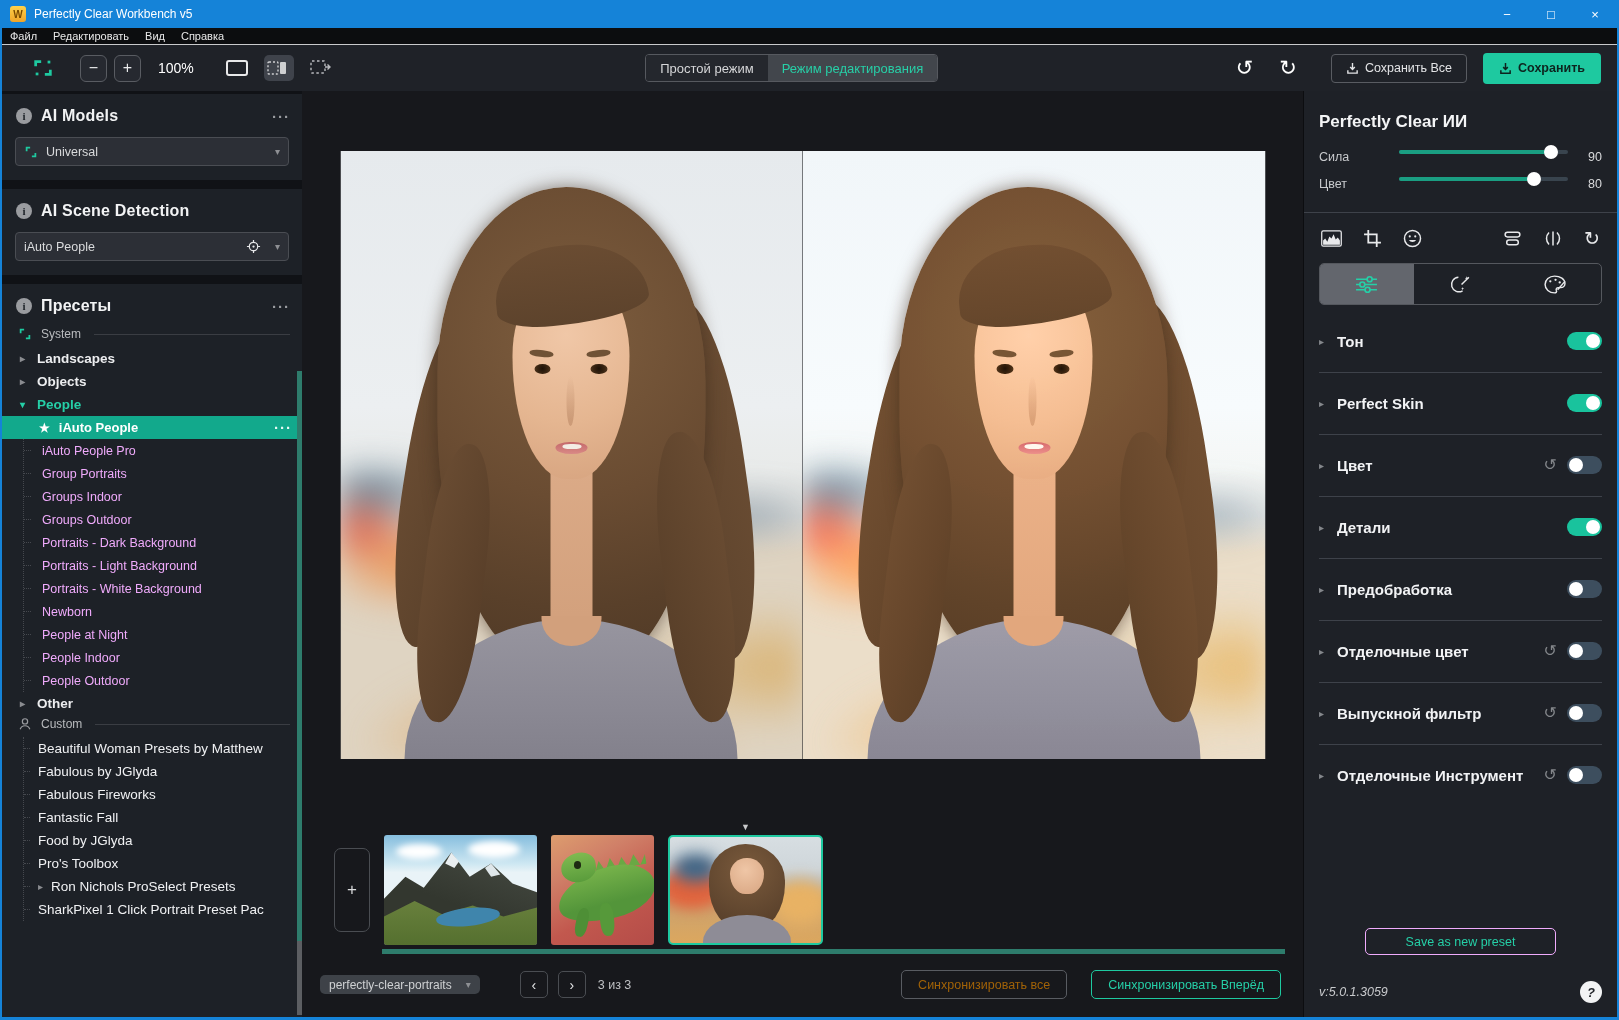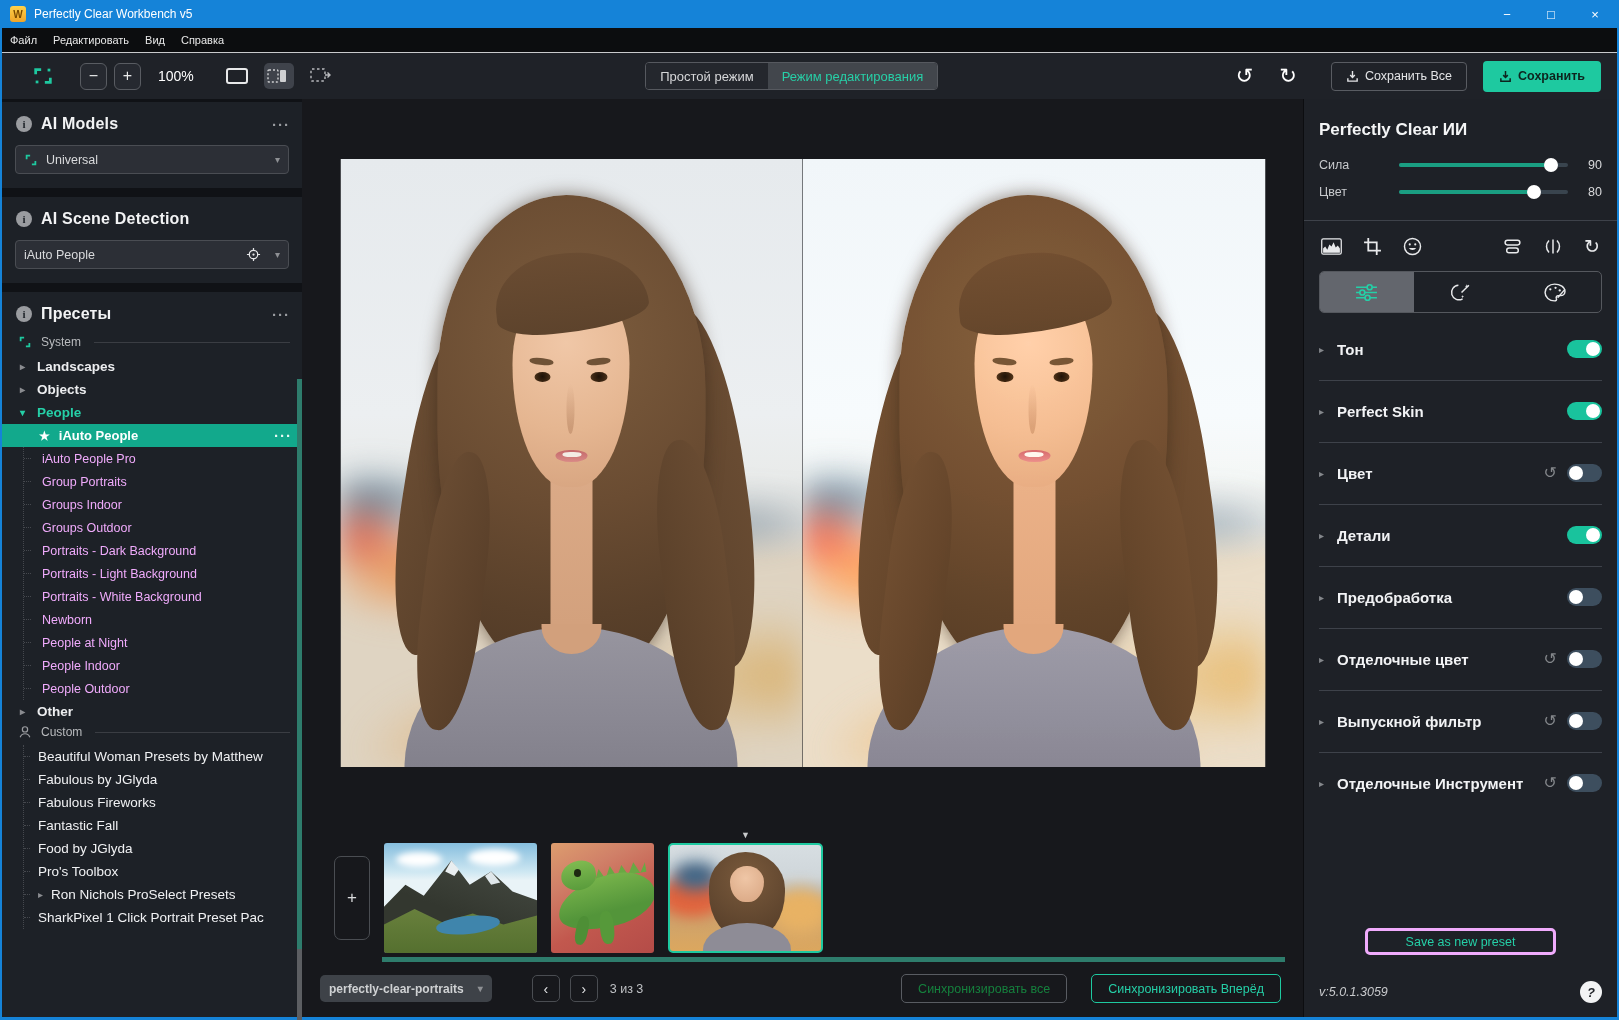--- a/index.html
+++ b/index.html
@@ -4,21 +4,21 @@
 <style>
   *{margin:0;padding:0;box-sizing:border-box;font-family:"Liberation Sans",sans-serif;}
   html,body{width:1619px;height:1020px;overflow:hidden;background:#101216;}
   .window{width:1619px;height:1020px;display:flex;flex-direction:column;border-left:2px solid #1583d8;border-right:2px solid #1583d8;border-bottom:3px solid #1583d8;}
   
   .titlebar{height:28px;background:#1583d8;display:flex;align-items:center;color:#fff;font-size:12px;flex:0 0 auto;}
   .appicon{width:16px;height:16px;margin:0 8px 0 8px;background:linear-gradient(180deg,#ffd24a,#f0a428);border-radius:3px;color:#7a4a00;font-size:10px;font-weight:bold;display:flex;align-items:center;justify-content:center;}
   .wincontrols{margin-left:auto;display:flex;height:100%;}
   .winbtn{width:44px;display:flex;align-items:center;justify-content:center;font-size:13px;color:#fff;}
   
-  .menubar{height:25px;background:#0c0d0f;display:flex;align-items:center;gap:0;color:#e8e8e8;font-size:11px;border-bottom:1px solid #c9cacc;flex:0 0 auto;}
+  .menubar{height:17px;background:#0c0d0f;display:flex;align-items:center;gap:0;color:#e8e8e8;font-size:11px;border-bottom:1px solid #c9cacc;flex:0 0 auto;}
   .menubar span{padding:0 8px;cursor:default;}
   
   .toolbar{height:46px;background:#1f2228;display:flex;align-items:center;flex:0 0 auto;}
   .logo{margin:0 26px 0 30px;width:22px;height:22px;flex:0 0 auto;}
   .sqbtn{width:27px;height:27px;border:1px solid #595c62;border-radius:6px;background:#262930;color:#e8e9ea;font-size:16px;display:flex;align-items:center;justify-content:center;margin-right:7px;}
   .zoomlevel{color:#fff;font-size:14px;margin:0 28px 0 10px;}
   .viewbtn{width:30px;height:26px;border-radius:5px;display:flex;align-items:center;justify-content:center;margin-right:12px;}
   .viewbtn.active{background:#3f434b;}
   .modetoggle{display:flex;border:1px solid #56595f;border-radius:4px;overflow:hidden;margin:0 auto;height:28px;}
   .modetoggle .seg{display:flex;align-items:center;padding:0 14px;font-size:13px;color:#d6d7d9;background:#24272d;}
@@ -116,29 +116,29 @@
   .pt-blob1{position:absolute;left:-8%;top:28%;width:45%;height:40%;background:#e2633c;filter:blur(7px);border-radius:50%;}
   .pt-blob2{position:absolute;left:2%;top:16%;width:30%;height:26%;background:#3d6587;filter:blur(8px);border-radius:50%;}
   .pt-blob3{position:absolute;right:-6%;top:40%;width:40%;height:44%;background:#e8b264;filter:blur(8px);border-radius:50%;}
   .pt-hair{position:absolute;left:26%;top:7%;width:50%;height:82%;background:radial-gradient(circle at 50% 30%,#7a5a3c,#5b422c 75%);border-radius:48% 52% 44% 46%/40% 42% 54% 52%;}
   .pt-face{position:absolute;left:40%;top:20%;width:22%;height:34%;background:radial-gradient(circle at 46% 34%,#efc6a6,#dcab88 80%);border-radius:50% 50% 46% 46%/44% 44% 56% 56%;}
   .pt-sweater{position:absolute;left:22%;top:74%;width:58%;height:28%;background:#8e8c96;border-radius:50% 50% 0 0/90% 90% 0 0;}
   .filmscroll{height:9px;position:relative;flex:0 0 auto;}
   .filmscroll .bar{position:absolute;left:80px;right:18px;top:2px;height:5px;background:#2e7c6c;}
   
   .bottombar{flex:1;display:flex;align-items:center;padding:0 14px 4px 18px;gap:10px;}
-  .folderdd{height:27px;min-width:148px;background:#3e4248;border-radius:5px;display:flex;align-items:center;padding:0 9px;color:#cfd1d3;font-size:12px;gap:14px;font-weight:bold;}
+  .folderdd{height:19px;min-width:148px;background:#3e4248;border-radius:5px;display:flex;align-items:center;padding:0 9px;color:#cfd1d3;font-size:12px;gap:14px;}
   .navbtn{width:28px;height:27px;border:1px solid #4a4d52;border-radius:5px;color:#e4e5e7;font-size:14px;display:flex;align-items:center;justify-content:center;}
   .counter{color:#bfc1c4;font-size:12.5px;margin-left:2px;}
-  .syncbtn{height:29px;border:1px solid #595c62;border-radius:5px;color:#15803d;font-size:12.5px;display:flex;align-items:center;padding:0 16px;}
+  .syncbtn{height:29px;border:1px solid #595c62;border-radius:5px;color:#a16207;font-size:12.5px;display:flex;align-items:center;padding:0 16px;}
   .syncbtn.fwd{border-color:#1ec9a0;color:#25cfa7;margin-left:14px;margin-right:8px;}
   
   .rightpanel{width:314px;flex:0 0 auto;background:#1e2127;border-left:1px solid #0c0d10;display:flex;flex-direction:column;padding:0 15px;}
   .rp-title{color:#f4f5f6;font-size:17px;font-weight:bold;margin:21px 0 18px 0;}
-  .sliderrow{display:flex;align-items:center;margin-bottom:13px;gap:8px;}
+  .sliderrow{display:flex;align-items:flex-start;margin-bottom:13px;gap:8px;}
   .sliderrow .lab{width:72px;color:#c8cacd;font-size:12.5px;}
   .track{position:relative;flex:1;height:4px;background:#39444e;border-radius:2px;}
   .track .fill{position:absolute;left:0;top:0;height:4px;background:#1a9e82;border-radius:2px;}
   .track .knob{position:absolute;top:-5px;width:14px;height:14px;background:#fff;border-radius:50%;transform:translateX(-7px);}
   .sliderrow .val{width:26px;text-align:right;color:#d8d9db;font-size:12.5px;}
   .rp-div{height:1px;background:#3e424a;margin:8px -15px 0 -15px;}
   .iconrow{display:flex;align-items:center;margin:14px 2px 0 2px;gap:21px;color:#e8e9eb;}
   .iconrow .spacer{flex:1;}
   .tabs{display:flex;border:1px solid #55585e;border-radius:5px;margin-top:13px;overflow:hidden;height:42px;}
   .tab{flex:1;display:flex;align-items:center;justify-content:center;}
@@ -149,21 +149,21 @@
   .secrow .slabel{color:#f2f3f5;font-size:15px;font-weight:bold;flex:1;white-space:nowrap;overflow:hidden;}
   .resetico{color:#84878b;font-size:16px;flex:0 0 auto;line-height:1;}
   .toggle{width:35px;height:18px;border-radius:9px;position:relative;flex:0 0 auto;}
   .toggle.on{background:#19c39d;}
   .toggle.off{background:#3d4e5e;}
   .toggle::after{content:"";position:absolute;top:2px;width:14px;height:14px;border-radius:50%;background:#fff;}
   .toggle.on::after{right:2px;}
   .toggle.off::after{left:2px;}
   .secdiv{height:1px;background:#3e424a;margin:9px 0 0 0;}
   .rp-bottom{margin-top:auto;display:flex;flex-direction:column;}
-  .savepreset{height:27px;border:3px solid #f0abfc;border-radius:5px;color:#25cfa7;font-size:12.5px;display:flex;align-items:center;justify-content:center;margin:0 46px 26px 46px;}
+  .savepreset{height:27px;border:1px solid #f0abfc;border-radius:5px;color:#25cfa7;font-size:12.5px;display:flex;align-items:center;justify-content:center;margin:0 46px 26px 46px;}
   .versionrow{display:flex;align-items:center;margin-bottom:14px;font-style:italic;}
   .version{color:#c8c9cc;font-size:12.5px;}
   .helpbtn{margin-left:auto;width:22px;height:22px;border-radius:50%;background:#f2f3f4;color:#23262b;font-size:13px;font-weight:bold;display:flex;align-items:center;justify-content:center;}
   svg{display:block;}
 </style>
 </head>
 <body>
 
 <div class="window">
 

